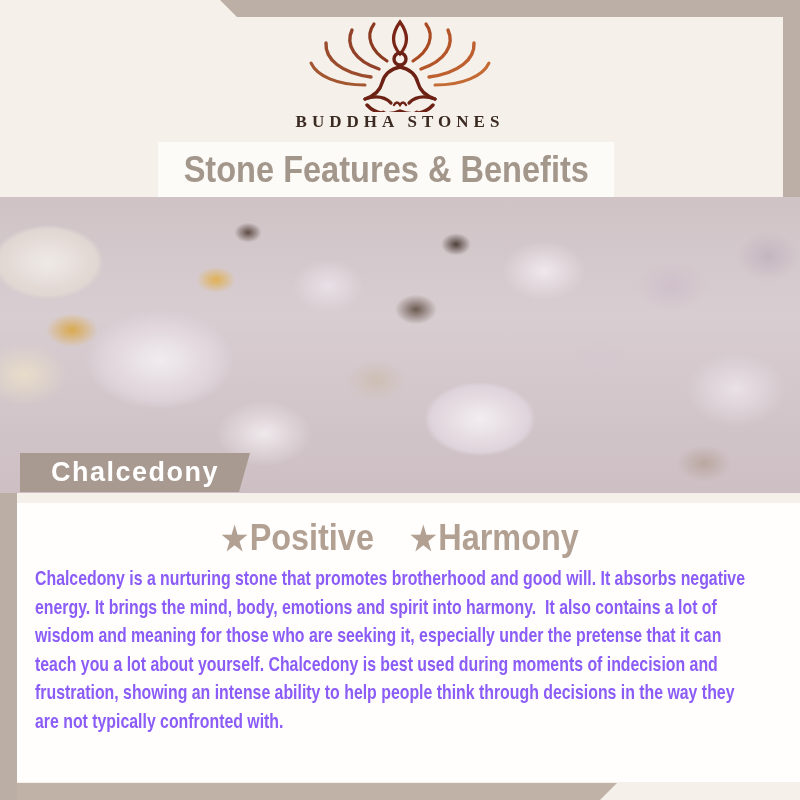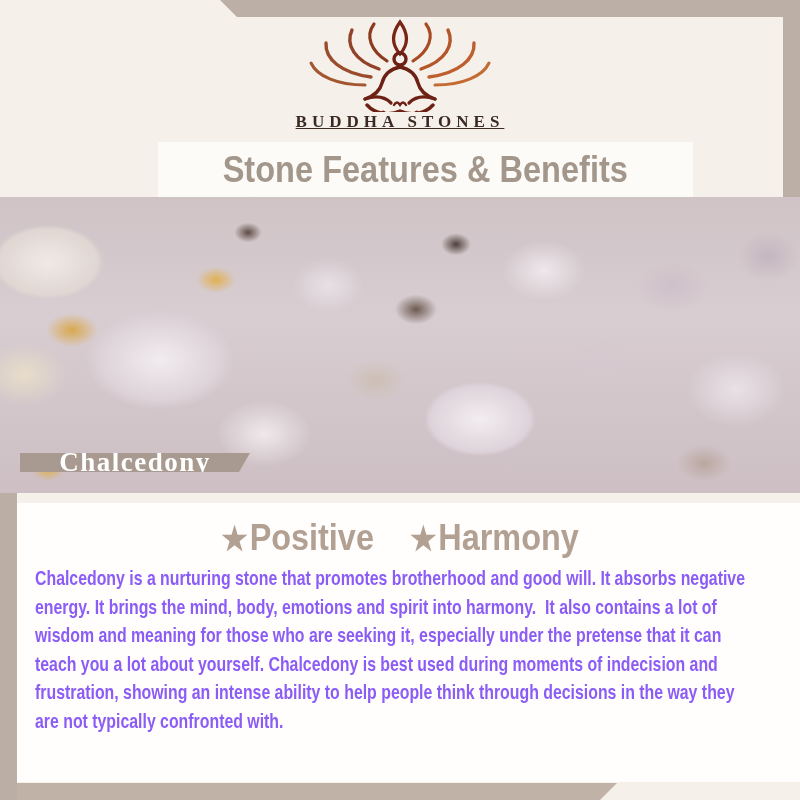--- a/index.html
+++ b/index.html
@@ -14,25 +14,25 @@
     clip-path:polygon(0 0,100% 0,100% 100%,17px 100%);}
   .bar-right{right:0;top:0;width:17px;height:200px;}
   .bar-bottom{left:0;top:783px;width:617px;height:17px;background:#c0b2a6;
     clip-path:polygon(0 0,100% 0,calc(100% - 17px) 100%,0 100%);}
   .bar-left{left:0;top:493px;width:17px;height:307px;background:#bbaea4;}
   
   .logo{position:absolute;left:305px;top:18px;width:190px;height:94px;}
   .brand-name{
     position:absolute;left:0;top:112px;width:800px;text-align:center;
     font-family:"Liberation Serif",serif;font-size:17px;font-weight:700;
-    letter-spacing:5px;color:#3a2a21;text-decoration:underline;
+    letter-spacing:5px;color:#3a2a21;
   }
   
   .banner{
-    position:absolute;left:158px;top:142px;width:535px;height:55px;
+    position:absolute;left:158px;top:142px;width:456px;height:55px;
     background:#fdfbf8;display:flex;align-items:center;justify-content:center;
   }
   .banner-title{
     font-size:37px;font-weight:700;color:#a3968b;white-space:nowrap;
     transform:scaleX(0.88);transform-origin:50% 50%;letter-spacing:0px;
   }
   
   .photo{
     position:absolute;left:0;top:197px;width:800px;height:296px;
     background-color:#d3c7cb;
@@ -53,25 +53,25 @@
       radial-gradient(ellipse 70px 50px at 68% 25%, #eee7ec 0%, rgba(0,0,0,0) 60%),
       radial-gradient(ellipse 46px 34px at 75% 55%, #d6c8cf 0%, rgba(0,0,0,0) 60%),
       radial-gradient(ellipse 60px 42px at 84% 30%, #cfc0ca 0%, rgba(0,0,0,0) 60%),
       radial-gradient(ellipse 80px 60px at 92% 65%, #e9e1e6 0%, rgba(0,0,0,0) 62%),
       radial-gradient(ellipse 50px 40px at 96% 20%, #c4b6c0 0%, rgba(0,0,0,0) 62%),
       radial-gradient(ellipse 44px 30px at 88% 90%, #baa7a0 0%, rgba(0,0,0,0) 62%),
       linear-gradient(180deg,#cfc3c6 0%,#d8cdd1 40%,#cdbfc4 100%);
   }
   
   .stone-label{
-    position:absolute;left:20px;top:453px;width:230px;height:19px;
+    position:absolute;left:20px;top:453px;width:230px;height:39px;
     background:#a89a90;color:#ffffff;
     clip-path:polygon(0 0,100% 0,calc(100% - 11px) 100%,0 100%);
     display:flex;align-items:center;justify-content:center;
-    font-size:27px;font-weight:700;letter-spacing:1.5px;font-family:Liberation Serif, serif;
+    font-size:27px;font-weight:700;letter-spacing:1.5px;
   }
   
   .panel{position:absolute;left:17px;top:503px;width:783px;height:279px;background:#fffefd;}
   .features-line{
     position:absolute;left:0;top:513px;width:800px;height:50px;
     display:flex;align-items:center;justify-content:center;gap:40px;
     color:#b2a092;font-weight:700;font-size:36px;white-space:nowrap;
     transform:scaleX(0.9);transform-origin:50% 50%;
   }
   .feature{display:flex;align-items:center;}

